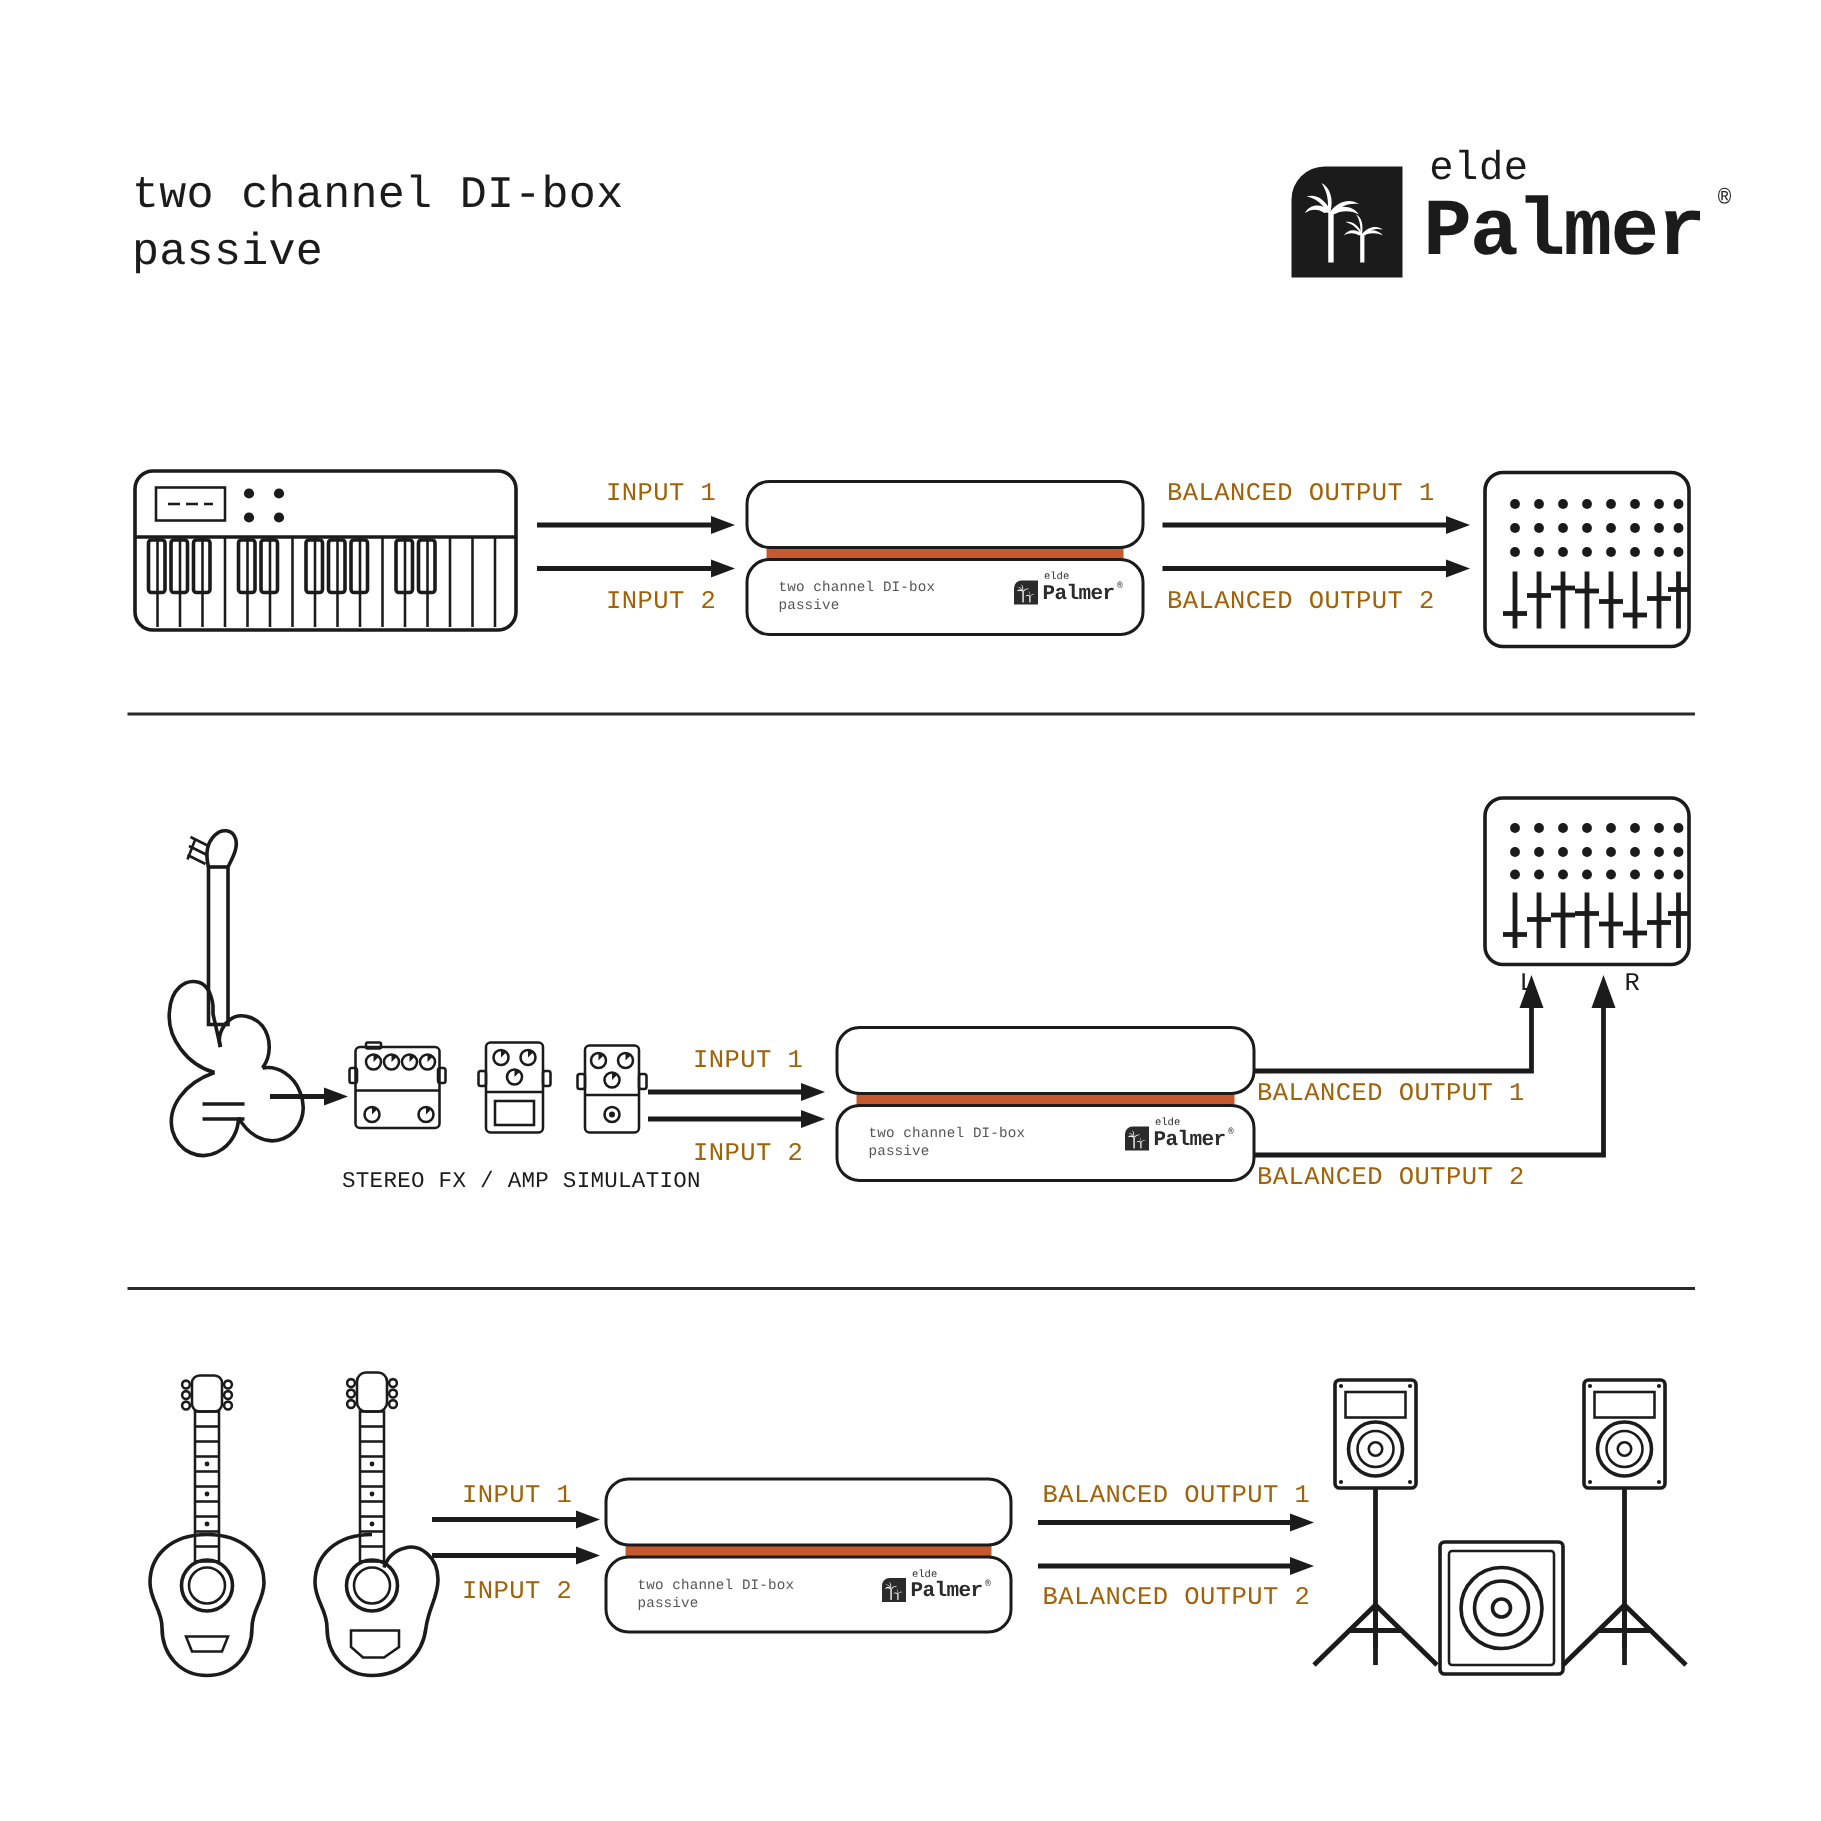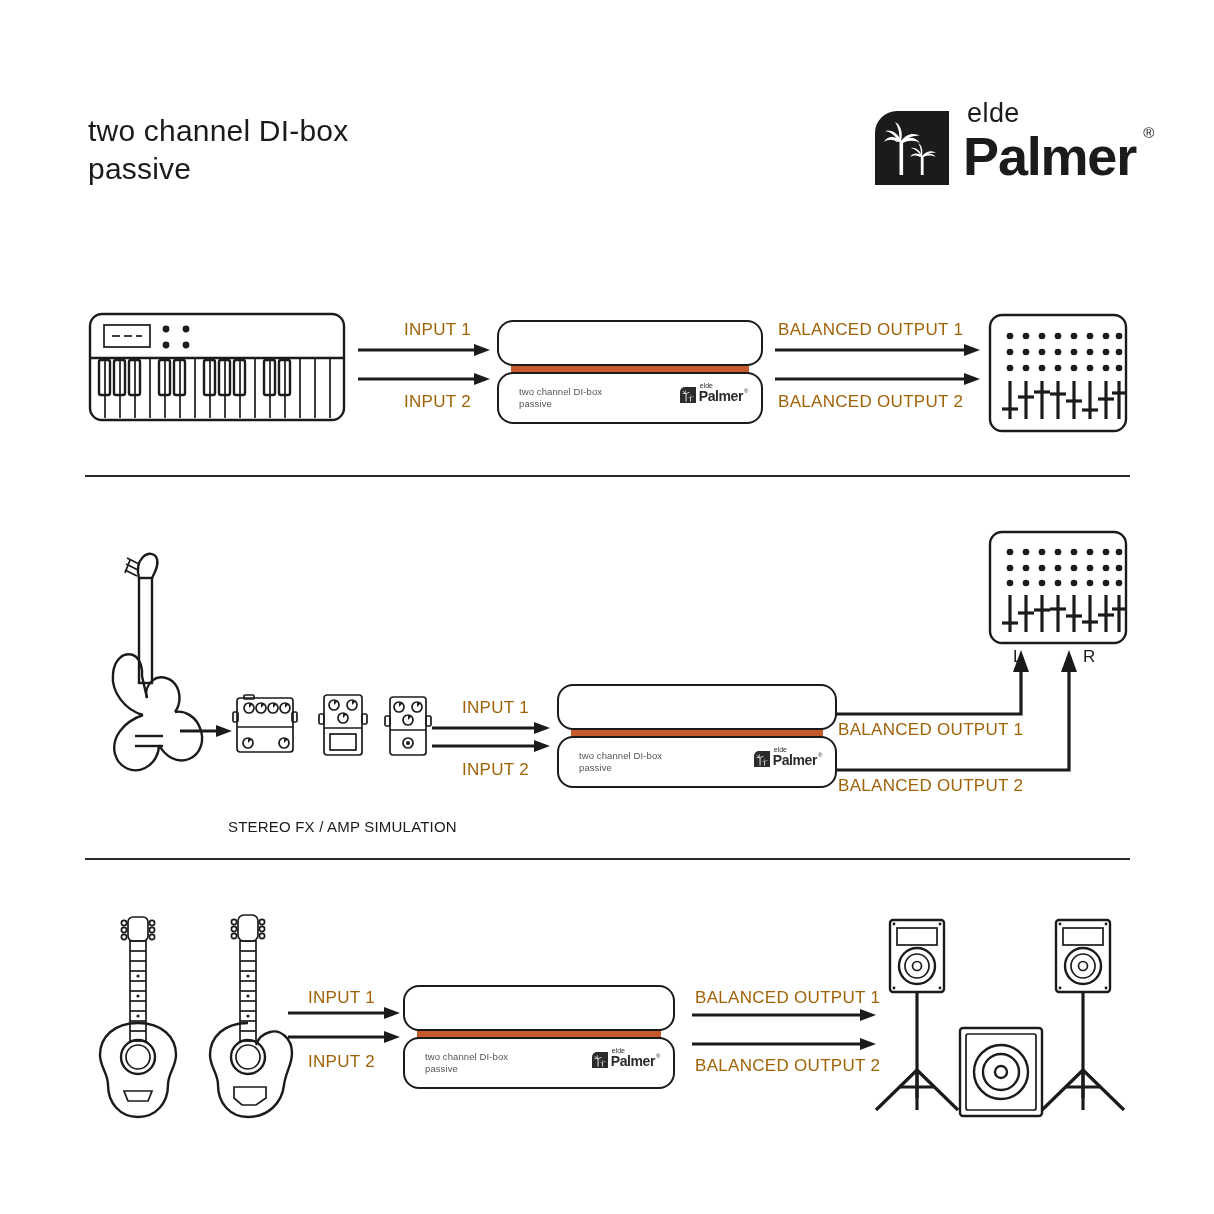--- a/index.html
+++ b/index.html
@@ -11,20 +11,21 @@
     width: 1214px;
     height: 1214px;
     position: relative;
     font-family: "Liberation Sans", sans-serif;
     color: #1a1a1a;
     overflow: hidden;
   }
   .page {
     position: absolute;
     inset: 0;
+    font-family: Liberation Mono, monospace;
   }
 
   
   .title {
     position: absolute;
     left: 88px;
     top: 112px;
     font-size: 30px;
     line-height: 38px;
     font-weight: 400;
@@ -97,21 +98,20 @@
     letter-spacing: 0.3px;
     color: #a16207;
     white-space: nowrap;
   }
   .caption {
     position: absolute;
     font-size: 15px;
     letter-spacing: 0.2px;
     color: #1b1b1b;
     white-space: nowrap;
-    margin-top: 39px;
   }
   .lr-label {
     position: absolute;
     font-size: 17px;
     color: #1b1b1b;
   }
 
   svg { display: block; overflow: visible; }
   .stroke  { fill: none; stroke: #1b1b1b; stroke-width: 2.4; }
   .stroke-t{ fill: none; stroke: #1b1b1b; stroke-width: 1.7; }

